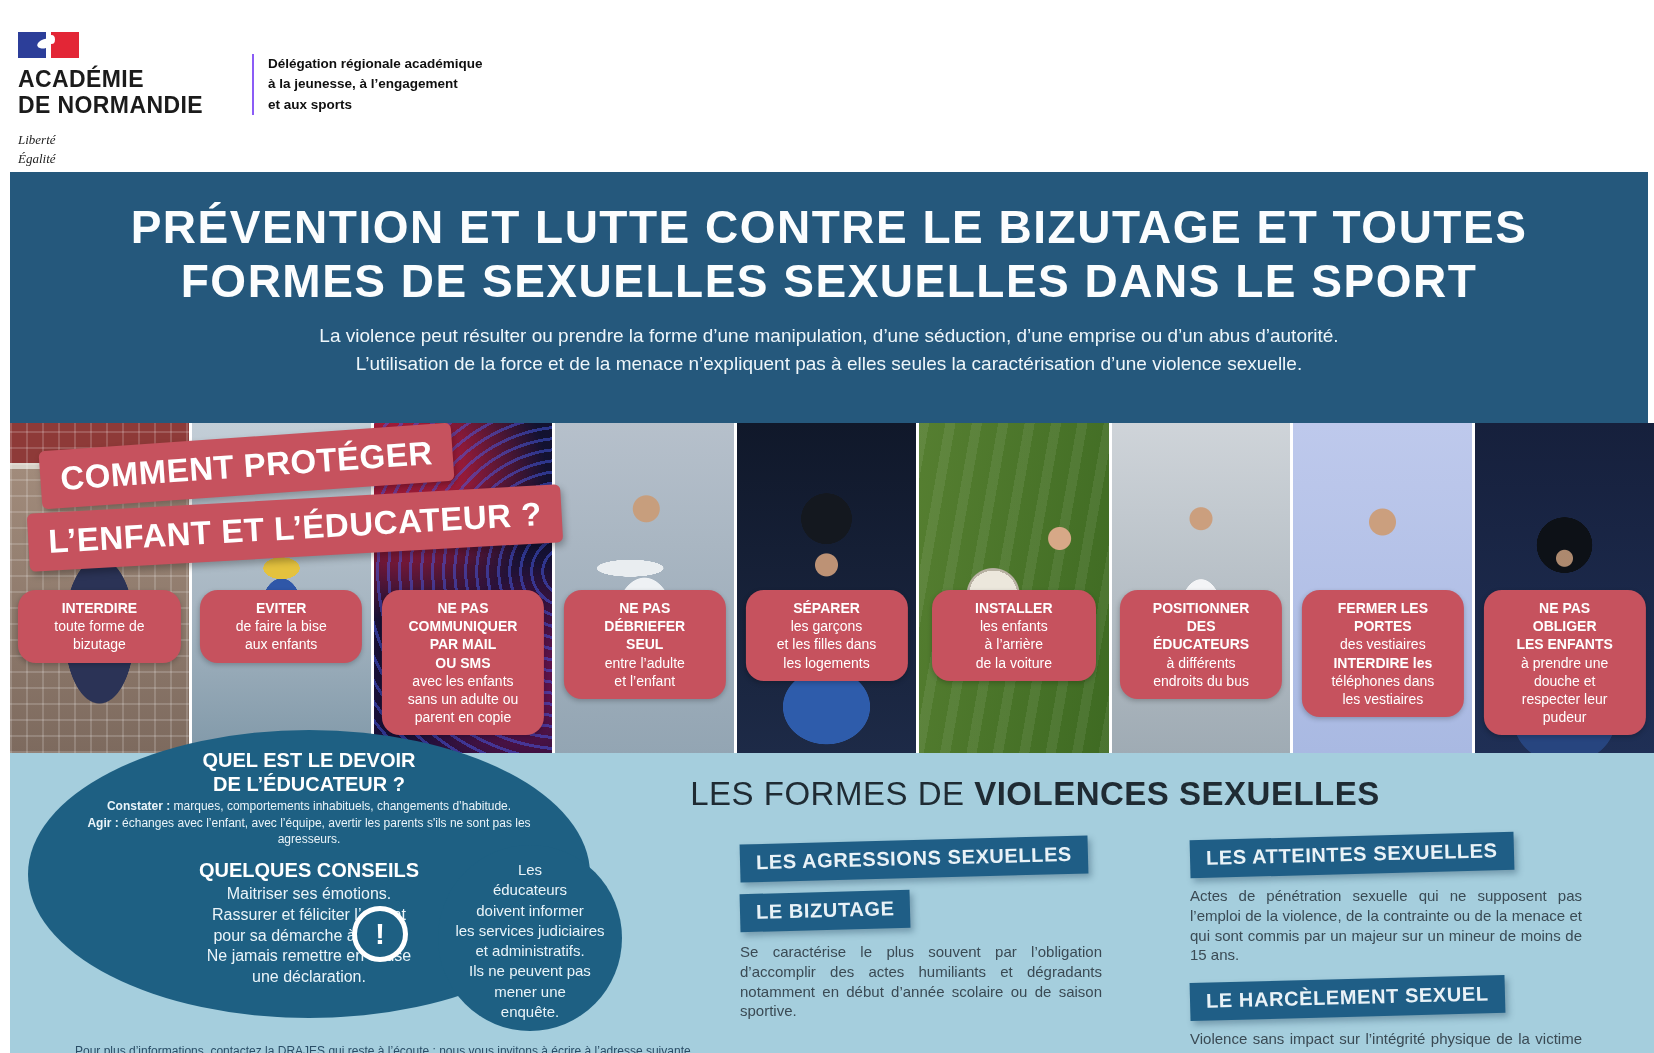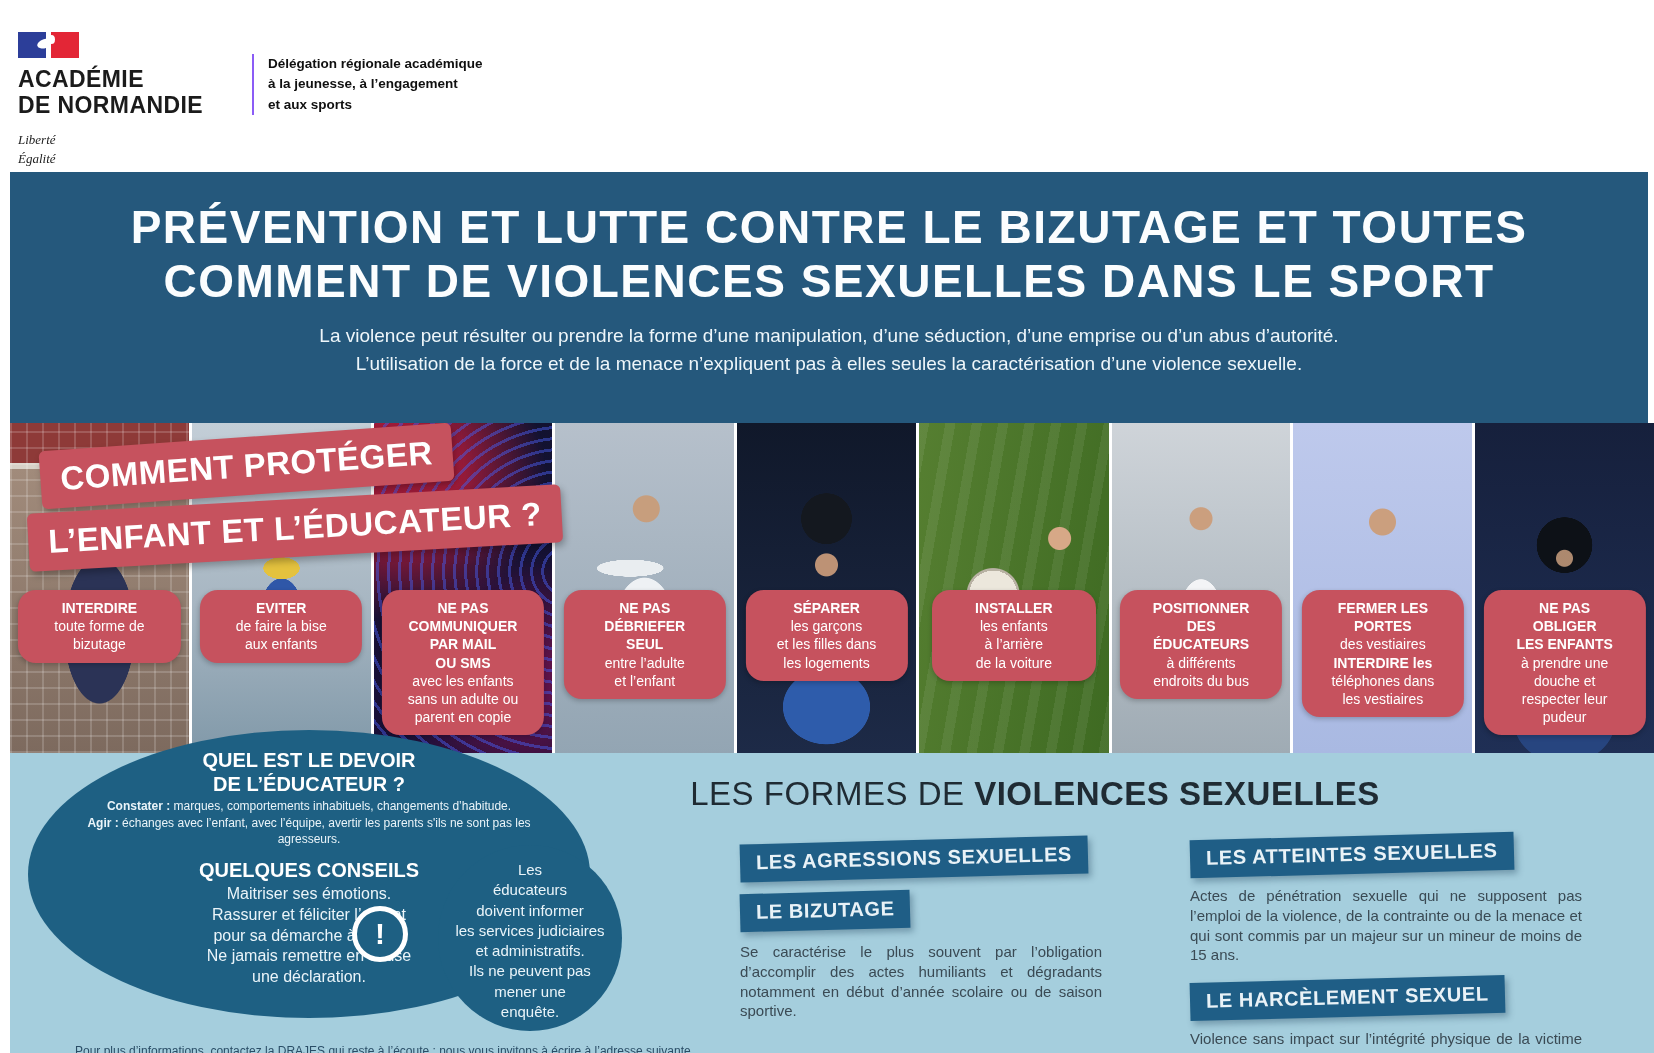--- a/index.html
+++ b/index.html
@@ -148,21 +148,21 @@
     <div class="deleg">
         <span class="ln">Délégation régionale académique</span>
         <span class="ln">à la jeunesse, à l’engagement</span>
         <span class="ln">et aux sports</span>
       </div>
   </div>
 
   <div class="banner">
     <h1>
       <span>PRÉVENTION ET LUTTE CONTRE LE BIZUTAGE ET TOUTES</span>
-      <span>COMMENT DE VIOLENCES SEXUELLES DANS LE SPORT</span>
+      <span>FORMES DE SEXUELLES SEXUELLES DANS LE SPORT</span>
     </h1>
     <div class="sub">
       <span>La violence peut résulter ou prendre la forme d’une manipulation, d’une séduction, d’une emprise ou d’un abus d’autorité.</span>
       <span>L’utilisation de la force et de la menace n’expliquent pas à elles seules la caractérisation d’une violence sexuelle.</span>
     </div>
   </div>
 
   <div class="strip">
     <div class="ribbon ribbon1">COMMENT PROTÉGER</div>
     <div class="ribbon ribbon2">L’ENFANT ET L’ÉDUCATEUR ?</div>

